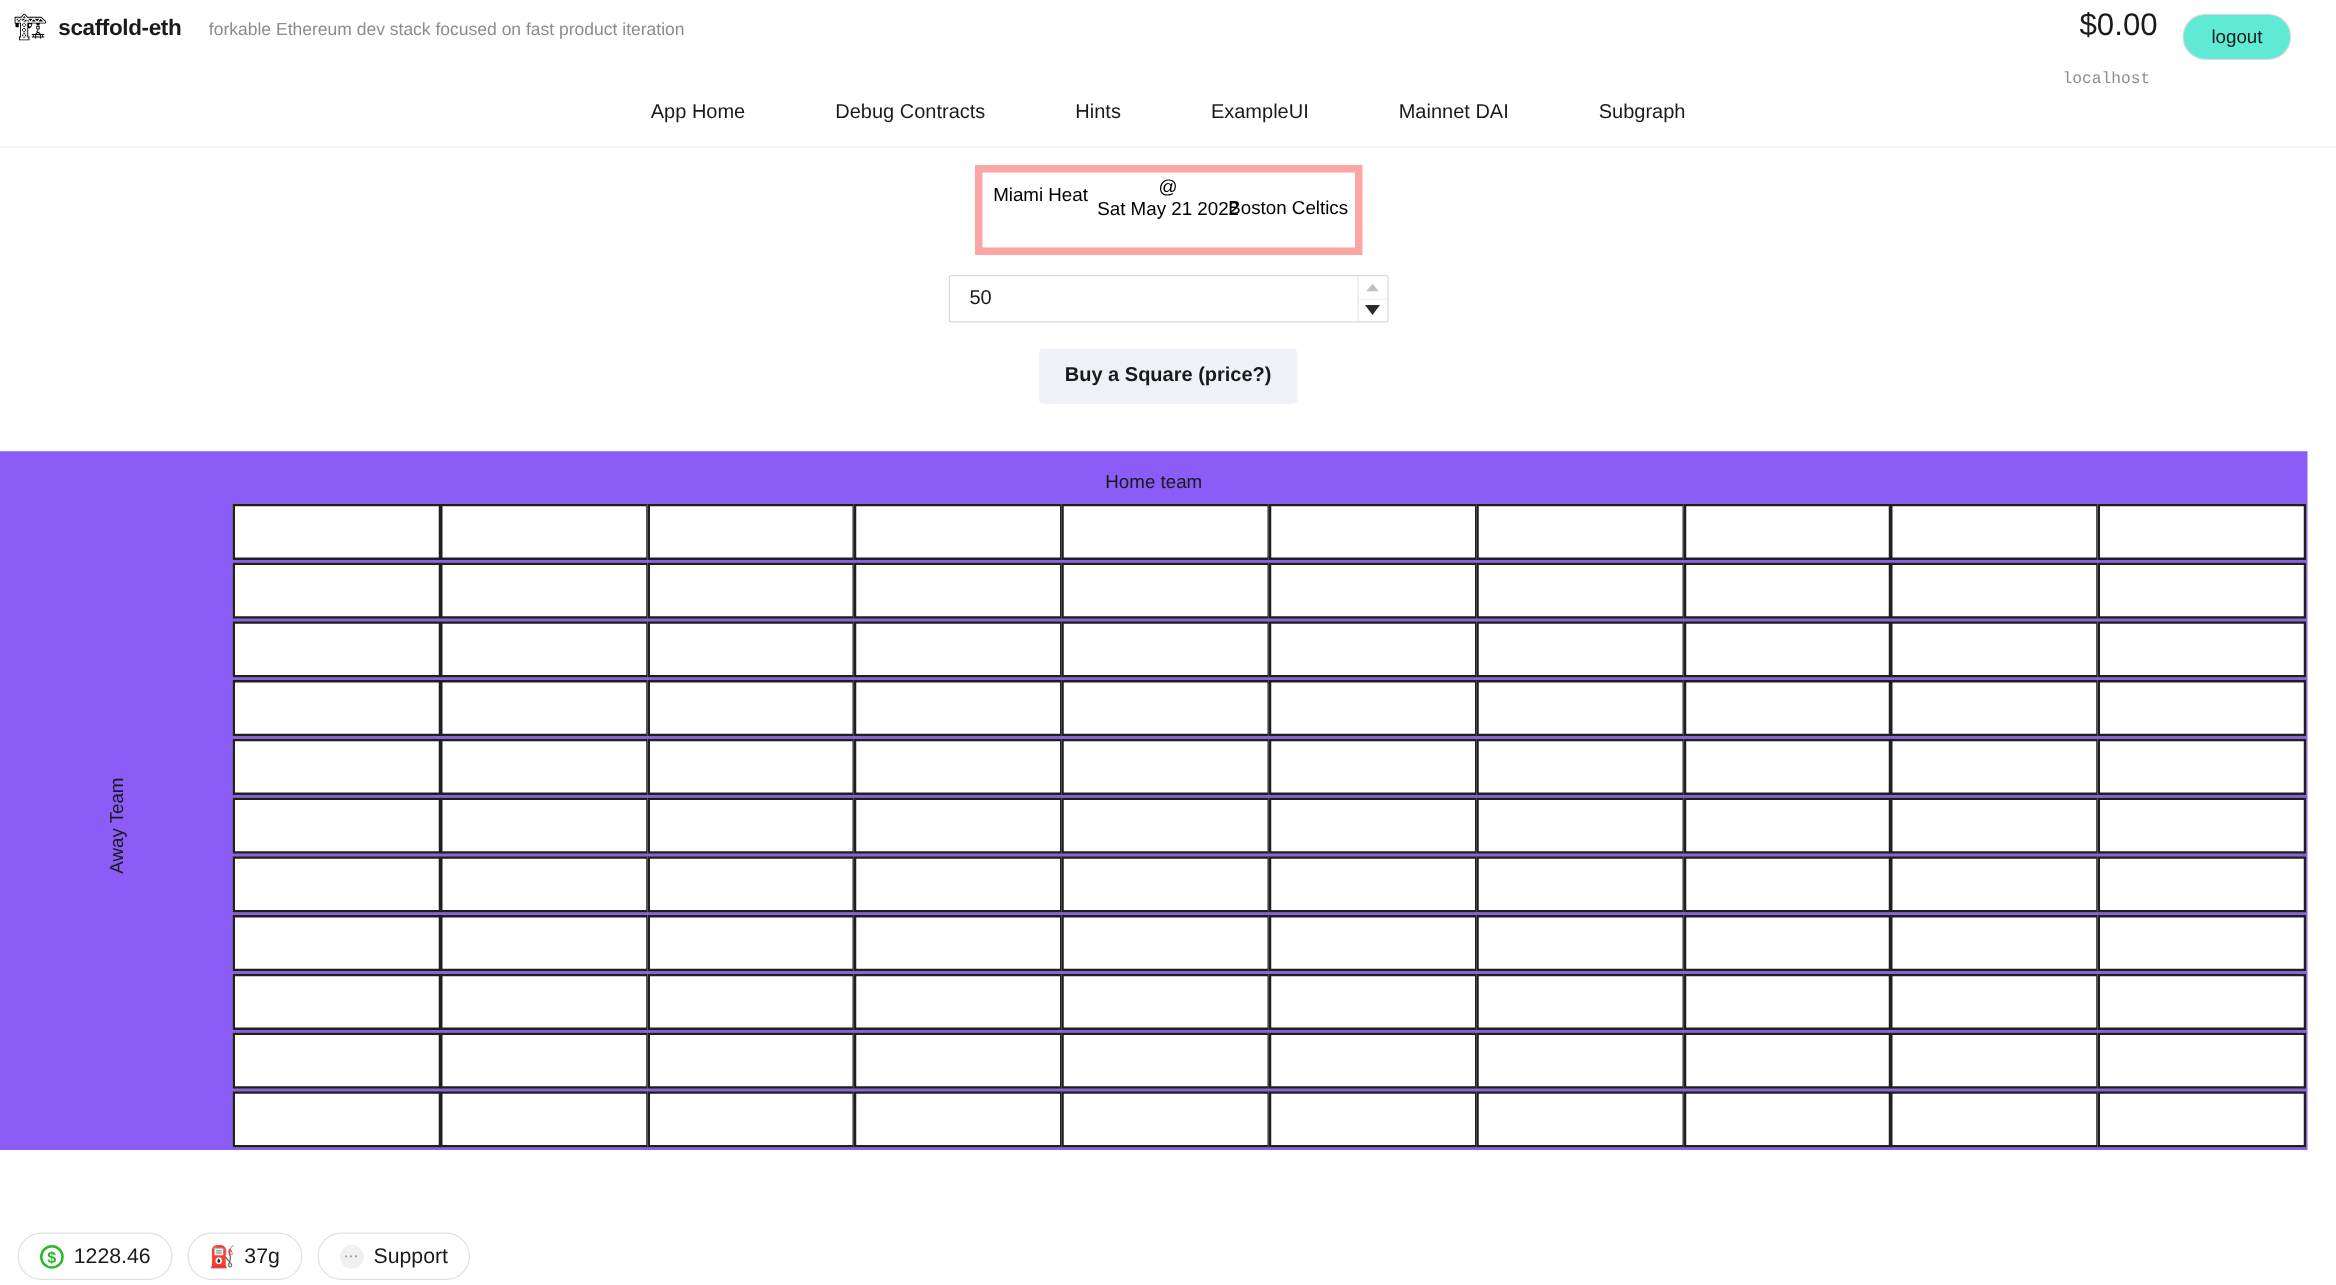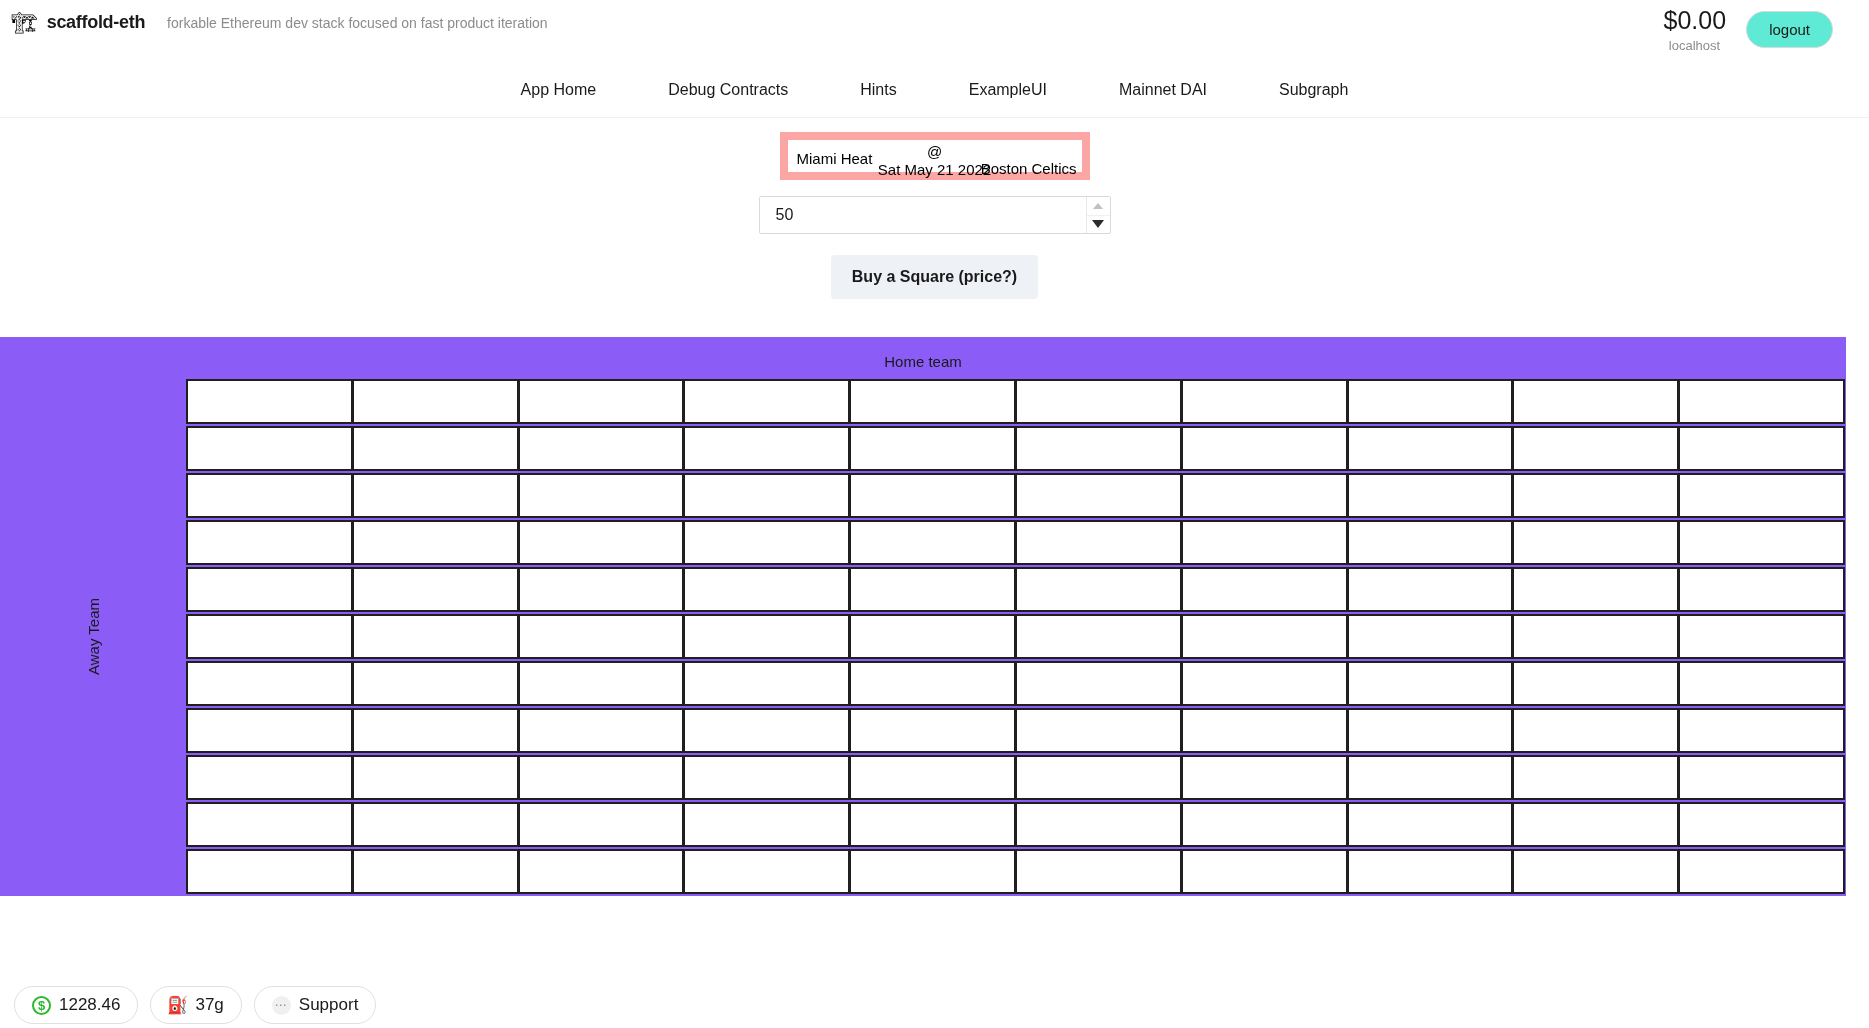--- a/index.html
+++ b/index.html
@@ -54,22 +54,23 @@
   }
   .balance {
     font-size: 25px;
     color: #1a1a1a;
     line-height: 1.15;
     font-weight: 400;
   }
   .network {
     font-size: 13px;
     color: #8c8c8c;
-    margin-top: 3px;
+    margin-top: 20px;
     margin-right: 6px;
+    font-family: Liberation Mono, monospace;
   }
   .logout-btn {
     margin-top: 5px;
     padding: 7px 22px;
     border: 1px solid #d9d9d9;
     border-radius: 20px;
     background: #5eead4;
     font-size: 15px;
     color: #1a1a1a;
     font-family: "Liberation Sans", sans-serif;
@@ -95,23 +96,23 @@
   }
 
   
   .center-stack {
     display: flex;
     flex-direction: column;
     align-items: center;
     padding-top: 14px;
   }
   .matchup {
-    border: 8px solid #fca5a5;
+    border: 6px solid #fca5a5;
     width: 310px;
-    height: 48px;
+    height: 72px;
     position: relative;
     background: #fff;
   }
   .mu-away {
     position: absolute;
     left: 9px; top: 10px;
     font-size: 15px;
   }
   .mu-at {
     position: absolute;

